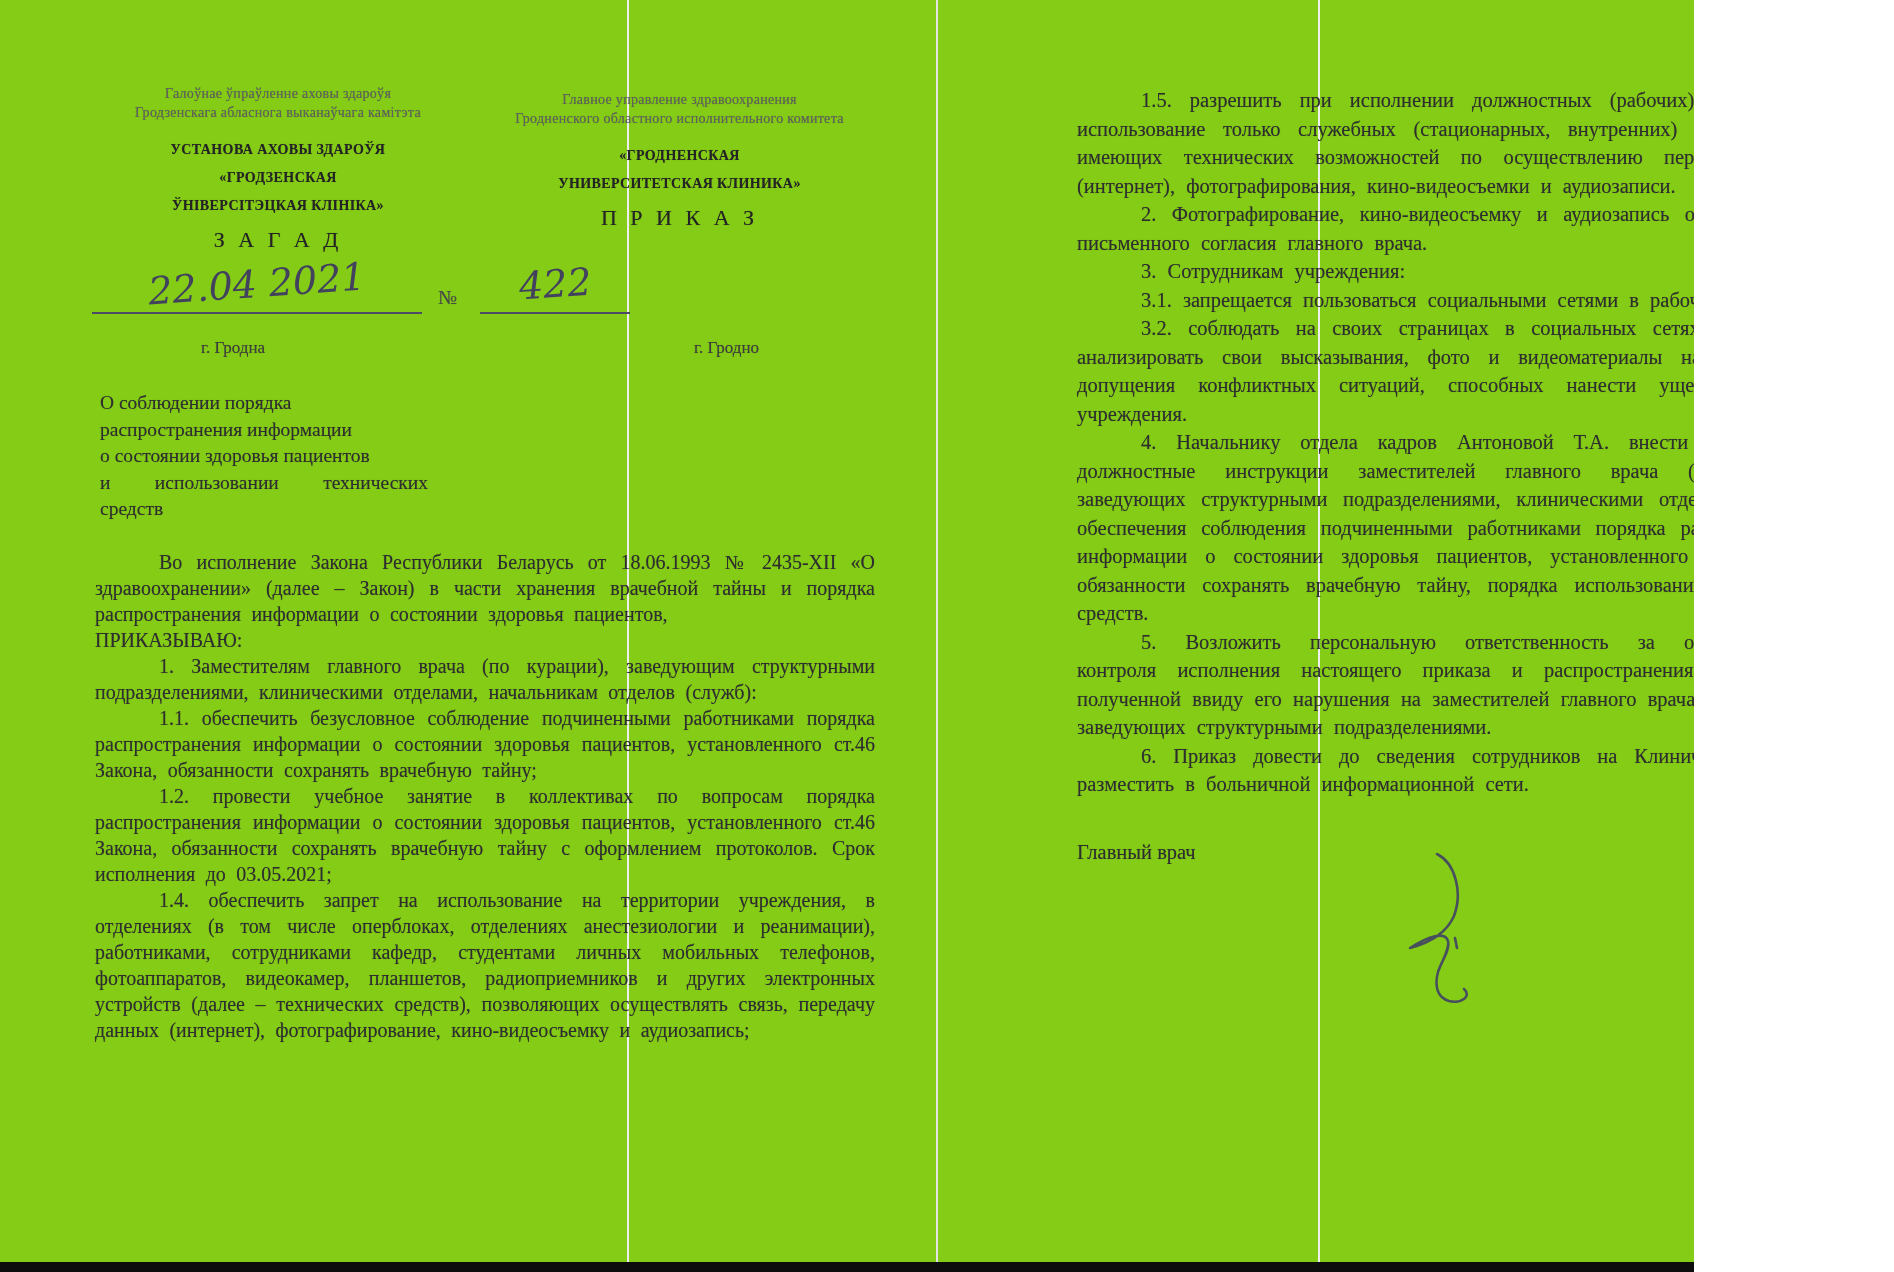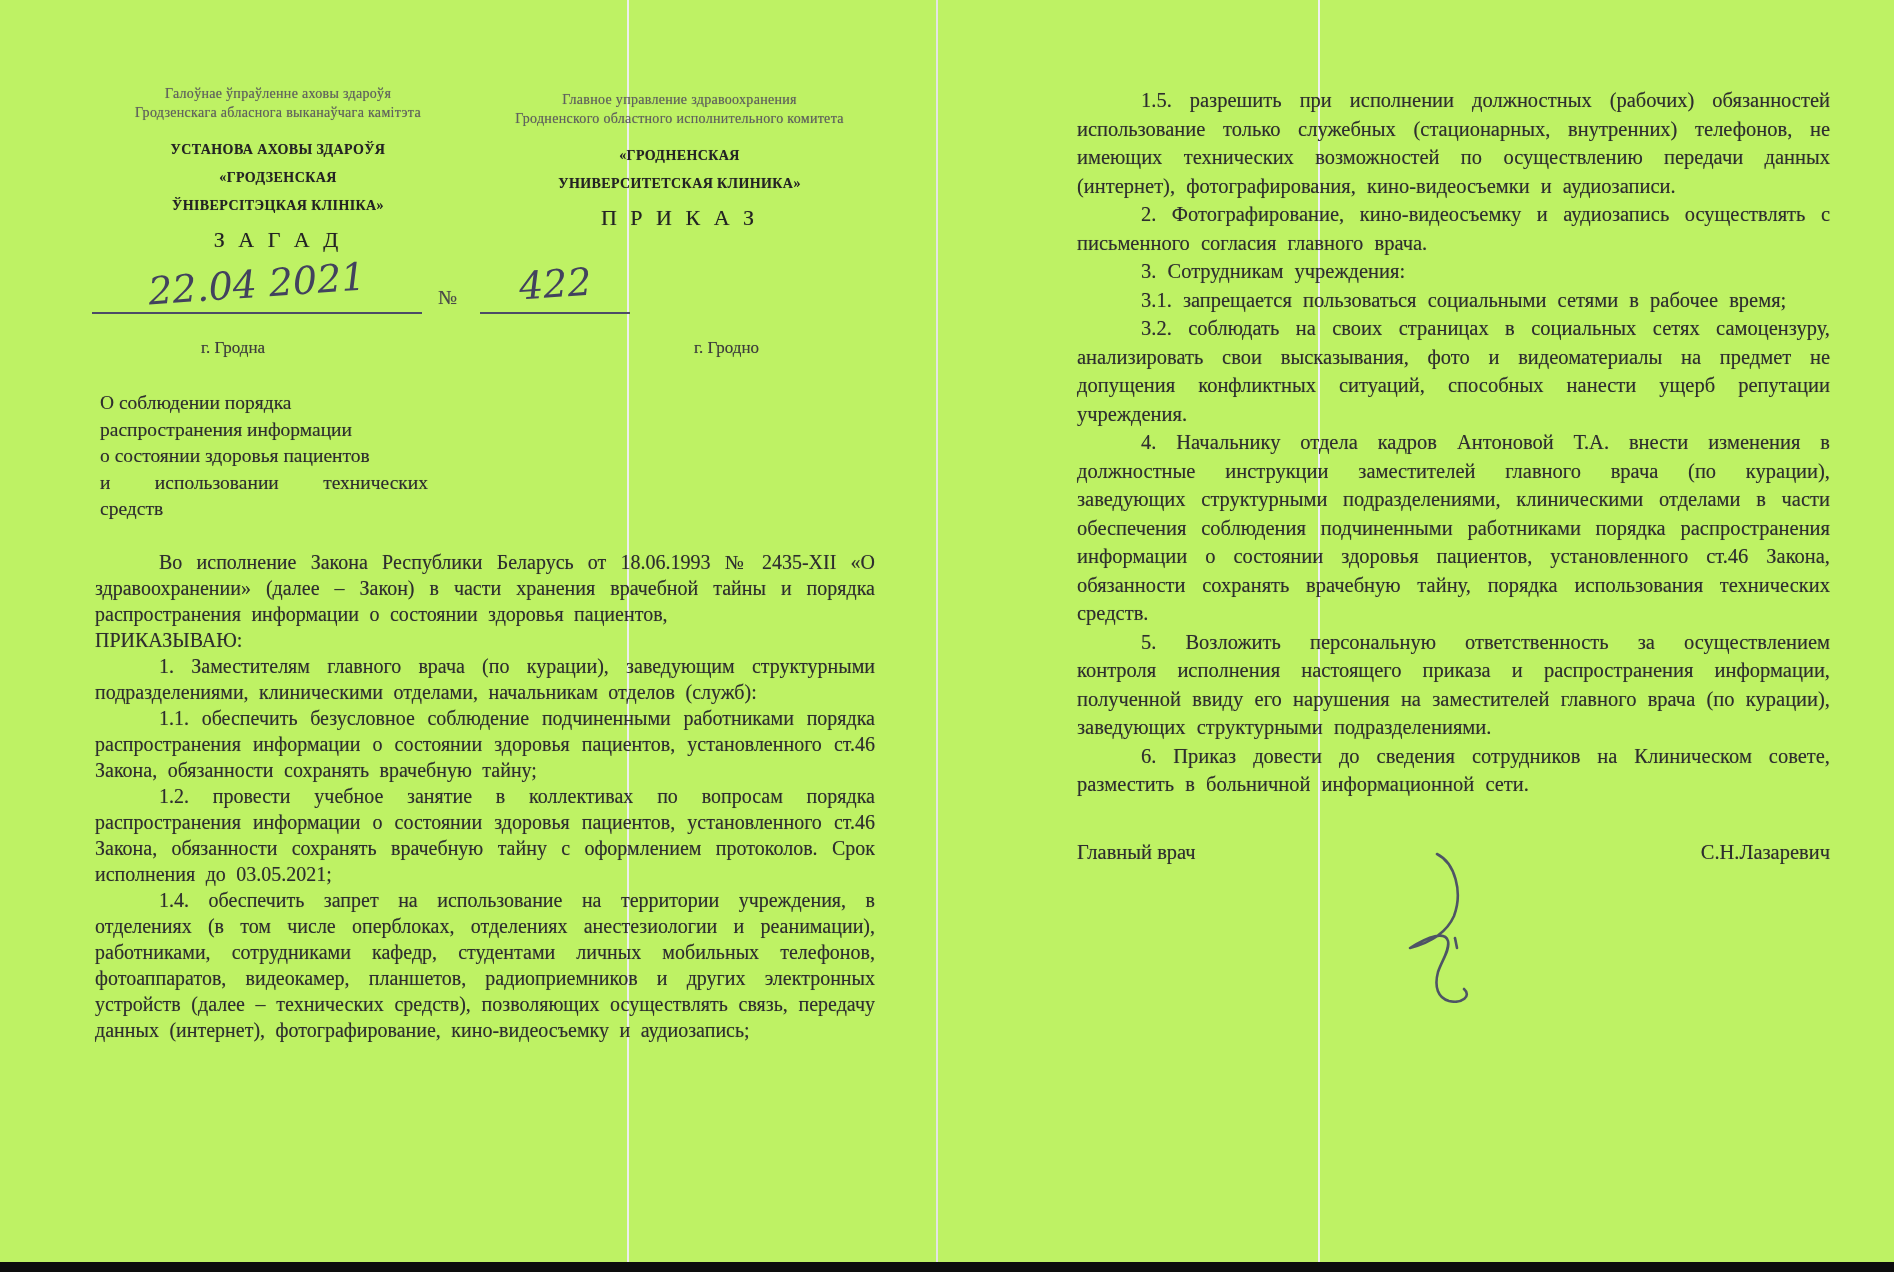--- a/index.html
+++ b/index.html
@@ -1,17 +1,17 @@
 <!DOCTYPE html>
 <html><head>
 <meta charset="utf-8">
 <style>
   html,body{margin:0;padding:0;background:#ffffff;}
   .screen{
-    position:relative;width:1894px;height:1272px;background:#bef264;overflow:hidden;
+    position:relative;width:1694px;height:1272px;background:#84cc16;overflow:hidden;
     font-family:"Liberation Serif", serif;color:#2f2f2f;
     text-shadow:0 0 .7px rgba(50,50,50,.45);
     --ink:#42425e;
   }
   .seam{position:absolute;top:0;bottom:10px;width:2px;}
   .seam.left{left:627px;background:#ededed;}
   .seam.mid{left:936px;background:#e4e4e4;}
   .seam.right{left:1318px;background:#efefef;}
   .bottombar{position:absolute;left:0;right:0;bottom:0;height:10px;background:#0d0d0d;}
 

